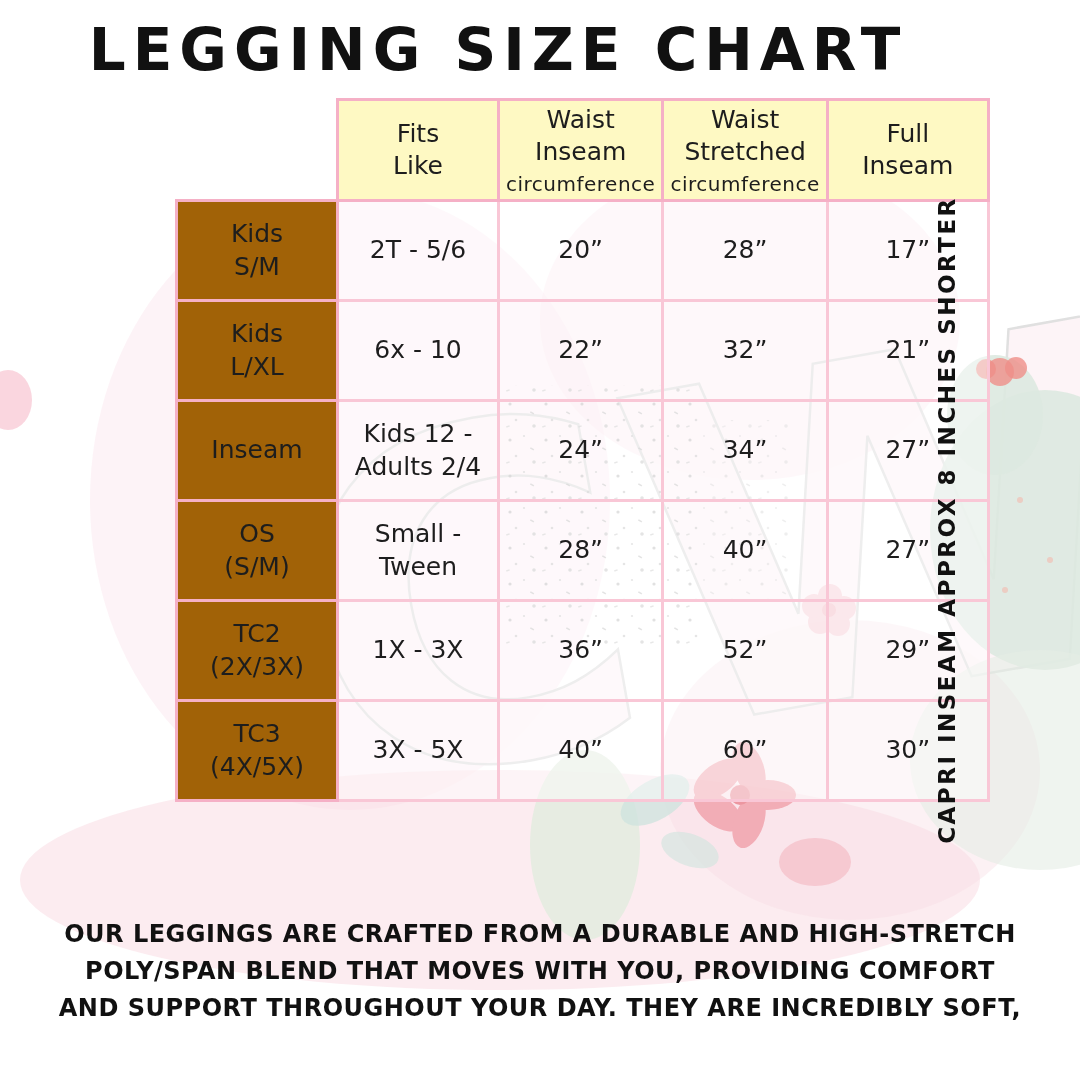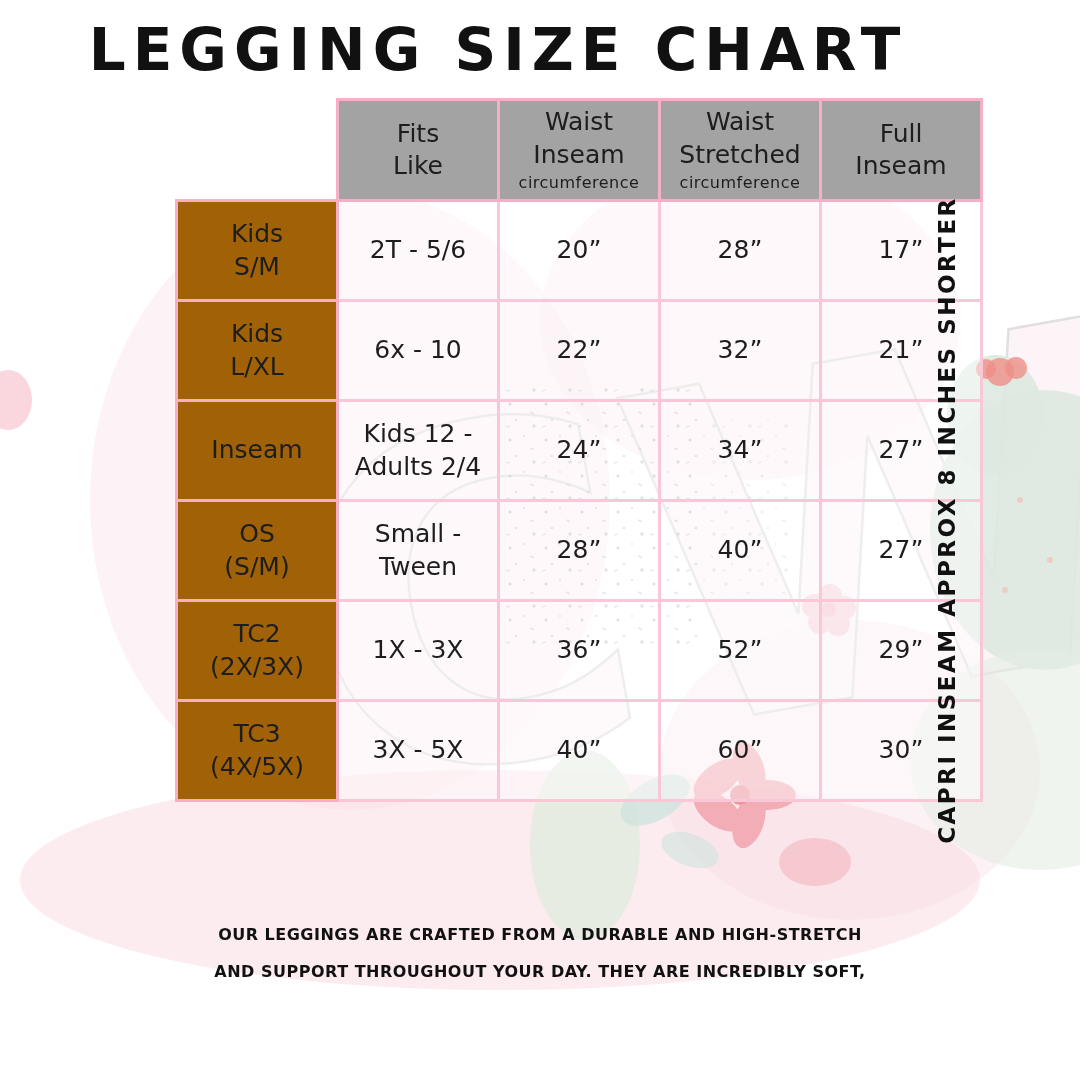--- a/index.html
+++ b/index.html
@@ -15,34 +15,34 @@
   .size-table{
     position:absolute;left:175px;top:98px;z-index:1;
     border-collapse:collapse;table-layout:fixed;
   }
   .size-table td,.size-table th{
     width:146px;padding:0 6px;text-align:center;vertical-align:middle;
     font-size:25px;font-weight:normal;line-height:1.3;color:#1d1d1d;
   }
   .size-table th{height:98px;}
   .size-table td{height:97px;}
-  .head-cell{background:#a3a3a3;border:3px solid #f5b0c6;}
+  .head-cell{background:#fef9c3;border:3px solid #f5b0c6;}
   .rowhead{background:#a16207;border:3px solid #f5b0c6;}
   .cell{background:rgba(255,255,255,0.45);border:3px solid #f9c7d6;}
   .corner{border:none;background:#ffffff;}
   .l{display:block;}
-  .sub{display:block;font-size:16px;letter-spacing:0.5px;margin-top:2px;}
+  .sub{display:block;font-size:20px;letter-spacing:0.5px;margin-top:2px;}
   .side-note{
     position:absolute;left:602px;top:502px;width:700px;height:36px;z-index:2;
     transform:rotate(-90deg);text-align:center;font-size:23px;
     letter-spacing:2.5px;font-weight:600;color:#111;white-space:nowrap;
   }
   .description{
     position:absolute;top:916px;left:0;width:1080px;z-index:2;text-align:center;
-    font-size:16px;line-height:37px;letter-spacing:0.5px;font-weight:600;color:#111;
+    font-size:24px;line-height:37px;letter-spacing:0.5px;font-weight:600;color:#111;
   }
   .description div{white-space:nowrap;}
 </style>
 </head>
 <body>
 
 <div class="canvas">
 
   <div class="watermark">
     <svg width="1080" height="1080" viewBox="0 0 1080 1080" xmlns="http://www.w3.org/2000/svg">
@@ -195,16 +195,17 @@
       <td class="cell">60”</td>
       <td class="cell">30”</td>
     </tr>
   </tbody>
     </table>
 
   <div class="side-note">CAPRI INSEAM APPROX 8 INCHES SHORTER</div>
 
   <div class="description">
     <div>OUR LEGGINGS ARE CRAFTED FROM A DURABLE AND HIGH-STRETCH</div>
+    <div>POLY/SPAN BLEND THAT MOVES WITH YOU, PROVIDING COMFORT</div>
     <div>AND SUPPORT THROUGHOUT YOUR DAY. THEY ARE INCREDIBLY SOFT,</div>
   </div>
 
 </div>
 
 </body></html>

